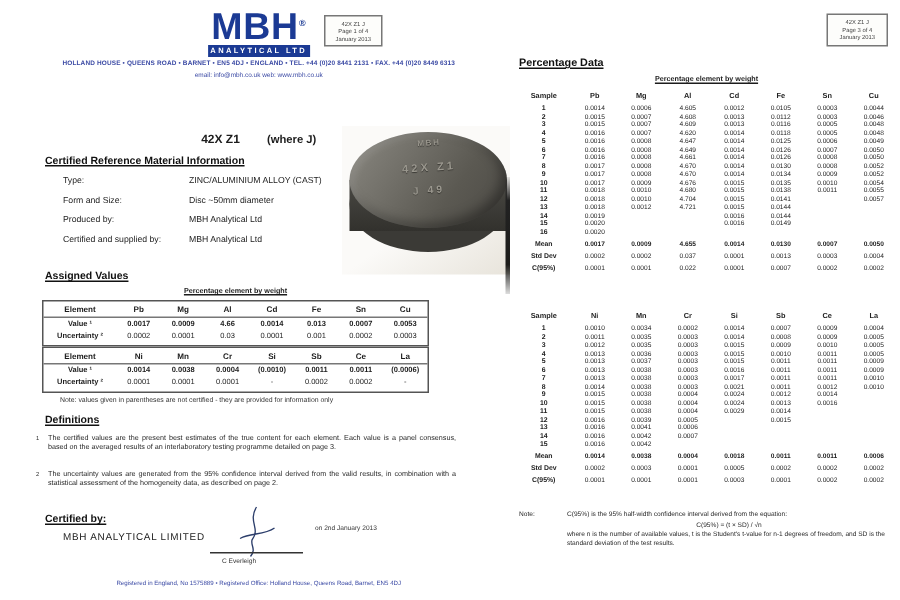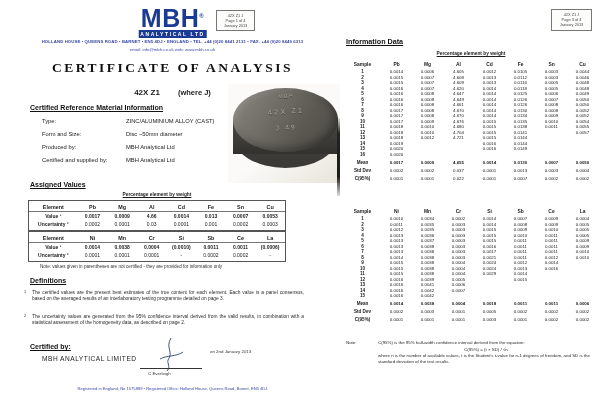--- a/index.html
+++ b/index.html
@@ -88,21 +88,20 @@
 
   <div class="address">HOLLAND HOUSE • QUEENS ROAD • BARNET • EN5 4DJ • ENGLAND • TEL. +44 (0)20 8441 2131 • FAX. +44 (0)20 8449 6313</div>
   <div class="contact">email: info@mbh.co.uk    web: www.mbh.co.uk</div>
 
   <div class="refbox" id="refbox-left">
     <div>42X Z1 J</div>
     <div>Page 1 of 4</div>
     <div>January 2013</div>
   </div>
 
-  <div class="title">CERTIFICATE  OF  ANALYSIS</div>
   <div class="prodline">
     <span>42X Z1</span><span class="batch">(where J)</span>
   </div>
 
   <div class="sec-h" style="top:104px; left:30px;">Certified Reference Material Information</div>
   <div class="crm-row" style="top:118px;"><span class="lbl">Type:</span><span>ZINC/ALUMINIUM ALLOY    (CAST)</span></div>
   <div class="crm-row" style="top:131px;"><span class="lbl">Form and Size:</span><span>Disc ~50mm diameter</span></div>
   <div class="crm-row" style="top:144px;"><span class="lbl">Produced by:</span><span>MBH Analytical Ltd</span></div>
   <div class="crm-row" style="top:157px;"><span class="lbl">Certified and supplied by:</span><span>MBH Analytical Ltd</span></div>
 
@@ -204,21 +203,21 @@
 </div>
 
 <div class="page" id="page-right">
 
   <div class="refbox" id="refbox-right">
     <div>42X Z1 J</div>
     <div>Page 3 of 4</div>
     <div>January 2013</div>
   </div>
 
-  <div class="sec-h ad-h">Information Data</div>
+  <div class="sec-h ad-h">Percentage Data</div>
   <div class="ad-sub" style="top:51px; left:4px; width:254px;">Percentage element by weight</div>
 
   <div class="rtable" style="top:61px;">
       <div class="trow thead">
         <span class="tcell c0">Sample</span>
         <span class="tcell">Pb</span>
         <span class="tcell">Mg</span>
         <span class="tcell">Al</span>
         <span class="tcell">Cd</span>
         <span class="tcell">Fe</span>

